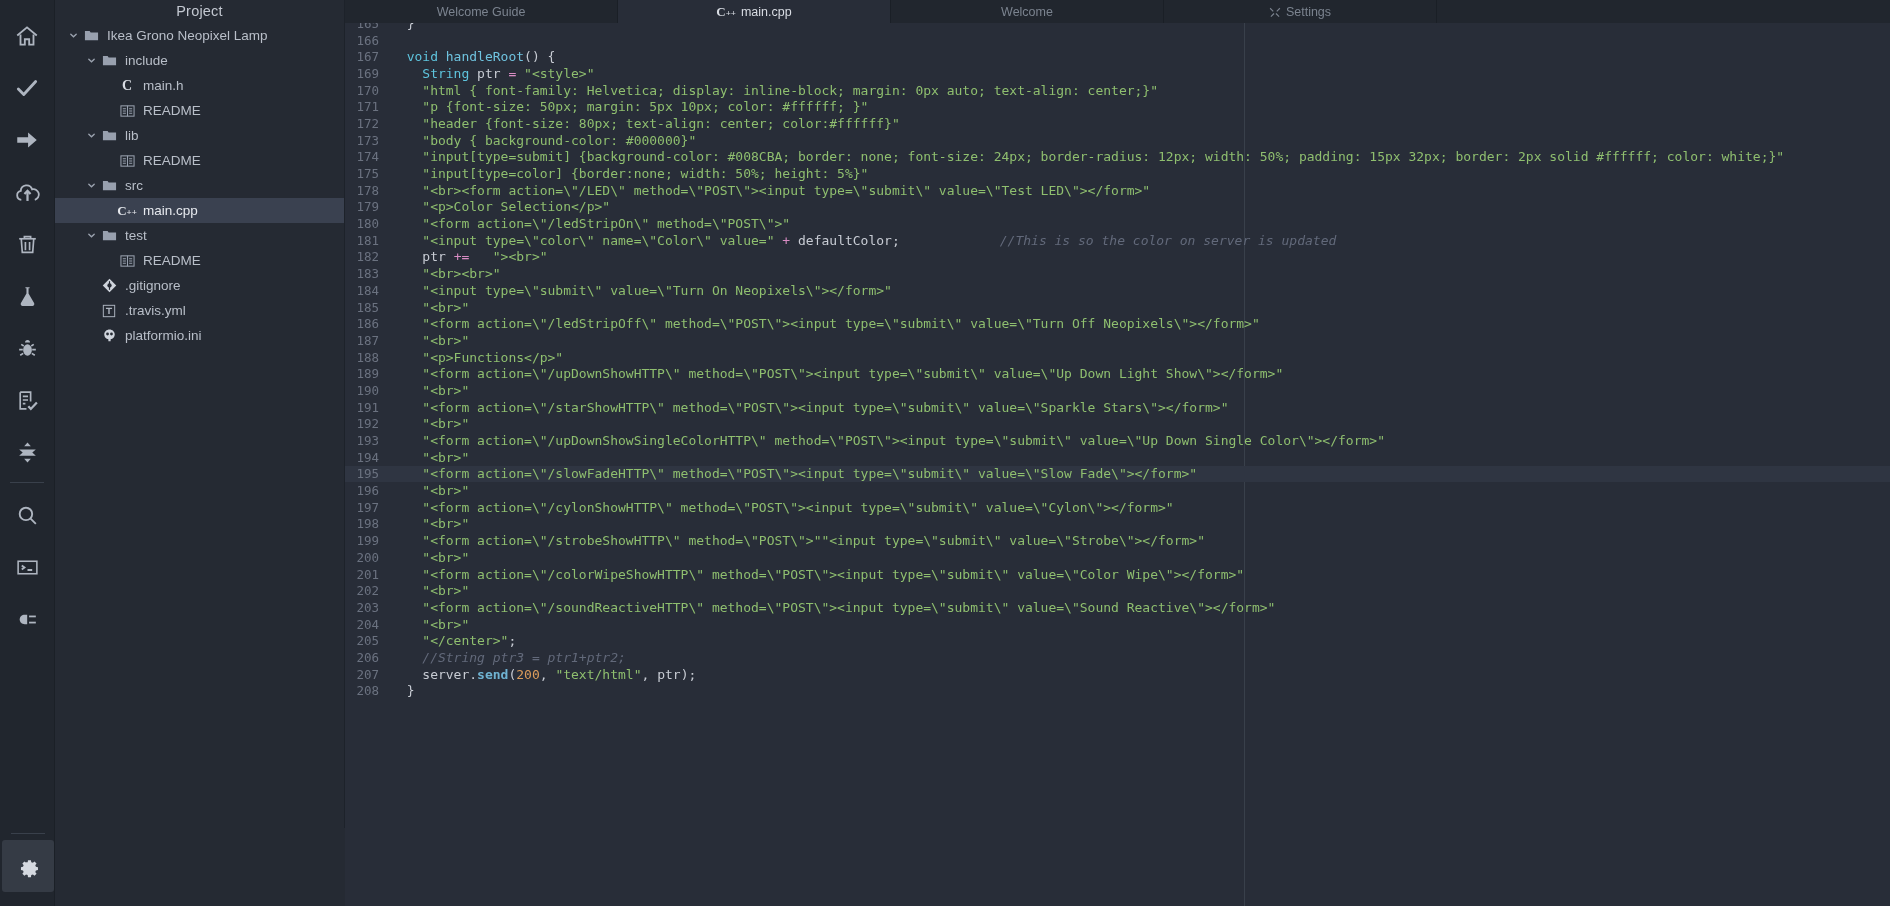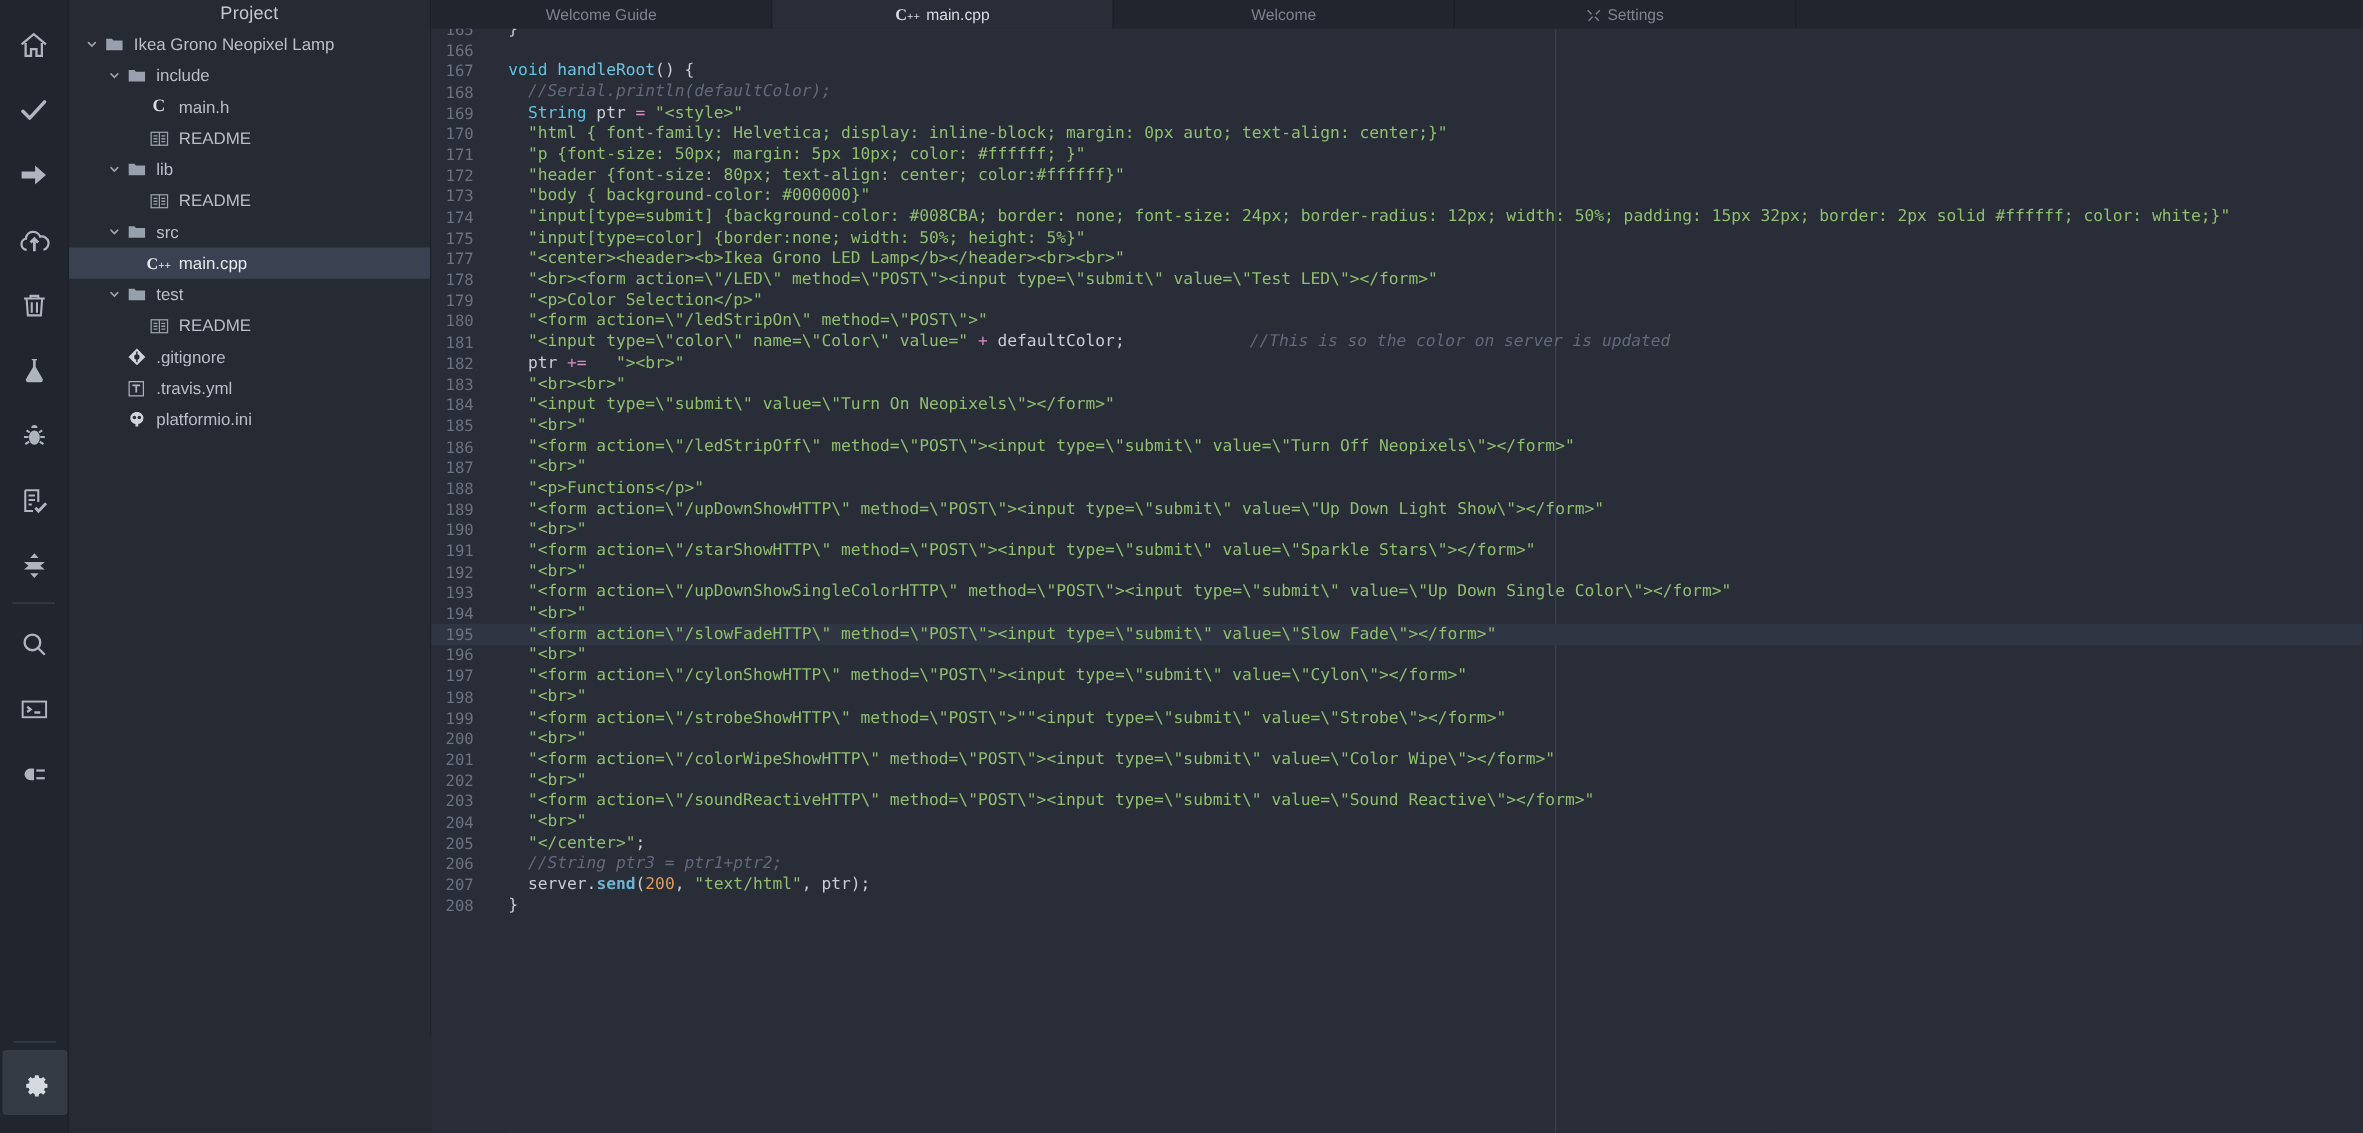--- a/index.html
+++ b/index.html
@@ -391,29 +391,27 @@
           </span>
           <span>Settings</span>
         </div>
       </div>
     <div id="code-wrap">
       <div id="ruler"></div>
       <div id="code-lines" style="margin-top: -8px;">
           <div class="cline"><div class="gut">165</div><div class="code"><span class="tpunc">  }</span></div></div>
           <div class="cline"><div class="gut">166</div><div class="code"></div></div>
           <div class="cline"><div class="gut">167</div><div class="code"><span class="tkw">  void </span><span class="tfn">handleRoot</span><span class="tpunc">() {</span></div></div>
-          <div class="cline"><div class="gut">168</div><div class="code"><span class="tcom">    //Serial.println(defaultColor);</span></div></div>
           <div class="cline"><div class="gut">169</div><div class="code"><span class="ttype">    String </span><span class="tid">ptr </span><span class="top">= </span><span class="tstr">"&lt;style&gt;"</span></div></div>
           <div class="cline"><div class="gut">170</div><div class="code"><span class="tstr">    "html { font-family: Helvetica; display: inline-block; margin: 0px auto; text-align: center;}"</span></div></div>
           <div class="cline"><div class="gut">171</div><div class="code"><span class="tstr">    "p {font-size: 50px; margin: 5px 10px; color: #ffffff; }"</span></div></div>
           <div class="cline"><div class="gut">172</div><div class="code"><span class="tstr">    "header {font-size: 80px; text-align: center; color:#ffffff}"</span></div></div>
           <div class="cline"><div class="gut">173</div><div class="code"><span class="tstr">    "body { background-color: #000000}"</span></div></div>
           <div class="cline"><div class="gut">174</div><div class="code"><span class="tstr">    "input[type=submit] {background-color: #008CBA; border: none; font-size: 24px; border-radius: 12px; width: 50%; padding: 15px 32px; border: 2px solid #ffffff; color: white;}"</span></div></div>
           <div class="cline"><div class="gut">175</div><div class="code"><span class="tstr">    "input[type=color] {border:none; width: 50%; height: 5%}"</span></div></div>
-          <div class="cline"><div class="gut">177</div><div class="code"><span class="tstr">    "&lt;center&gt;&lt;header&gt;&lt;b&gt;Ikea Grono LED Lamp&lt;/b&gt;&lt;/header&gt;&lt;br&gt;&lt;br&gt;"</span></div></div>
           <div class="cline"><div class="gut">178</div><div class="code"><span class="tstr">    "&lt;br&gt;&lt;form action=\"/LED\" method=\"POST\"&gt;&lt;input type=\"submit\" value=\"Test LED\"&gt;&lt;/form&gt;"</span></div></div>
           <div class="cline"><div class="gut">179</div><div class="code"><span class="tstr">    "&lt;p&gt;Color Selection&lt;/p&gt;"</span></div></div>
           <div class="cline"><div class="gut">180</div><div class="code"><span class="tstr">    "&lt;form action=\"/ledStripOn\" method=\"POST\"&gt;"</span></div></div>
           <div class="cline"><div class="gut">181</div><div class="code"><span class="tstr">    "&lt;input type=\"color\" name=\"Color\" value=" </span><span class="top">+ </span><span class="tid">defaultColor;</span><span class="tcom" style="margin-left: 100px;">//This is so the color on server is updated</span></div></div>
           <div class="cline"><div class="gut">182</div><div class="code"><span class="tid">    ptr </span><span class="top">+= </span><span class="tstr">  "&gt;&lt;br&gt;"</span></div></div>
           <div class="cline"><div class="gut">183</div><div class="code"><span class="tstr">    "&lt;br&gt;&lt;br&gt;"</span></div></div>
           <div class="cline"><div class="gut">184</div><div class="code"><span class="tstr">    "&lt;input type=\"submit\" value=\"Turn On Neopixels\"&gt;&lt;/form&gt;"</span></div></div>
           <div class="cline"><div class="gut">185</div><div class="code"><span class="tstr">    "&lt;br&gt;"</span></div></div>
           <div class="cline"><div class="gut">186</div><div class="code"><span class="tstr">    "&lt;form action=\"/ledStripOff\" method=\"POST\"&gt;&lt;input type=\"submit\" value=\"Turn Off Neopixels\"&gt;&lt;/form&gt;"</span></div></div>
           <div class="cline"><div class="gut">187</div><div class="code"><span class="tstr">    "&lt;br&gt;"</span></div></div>

